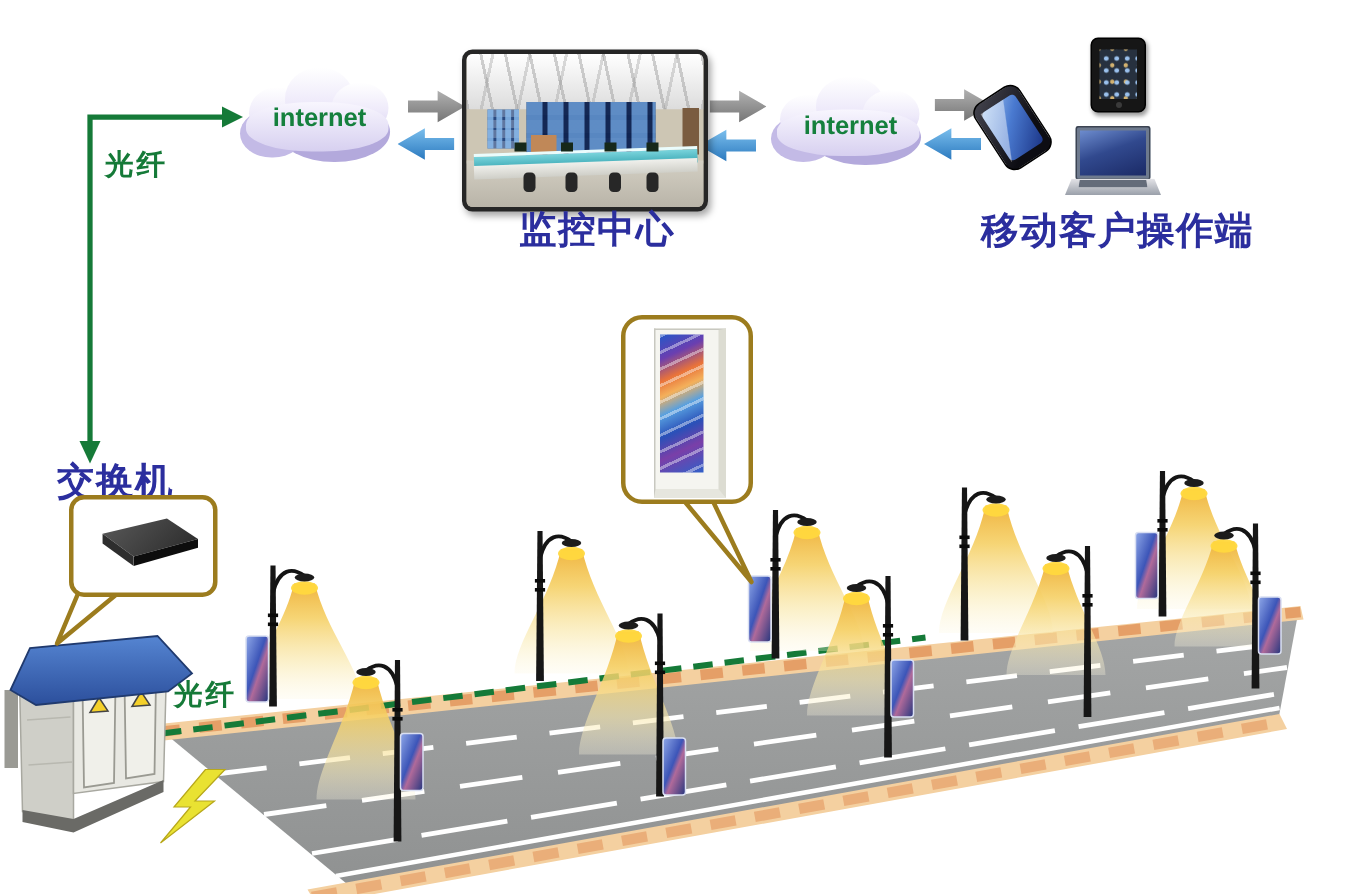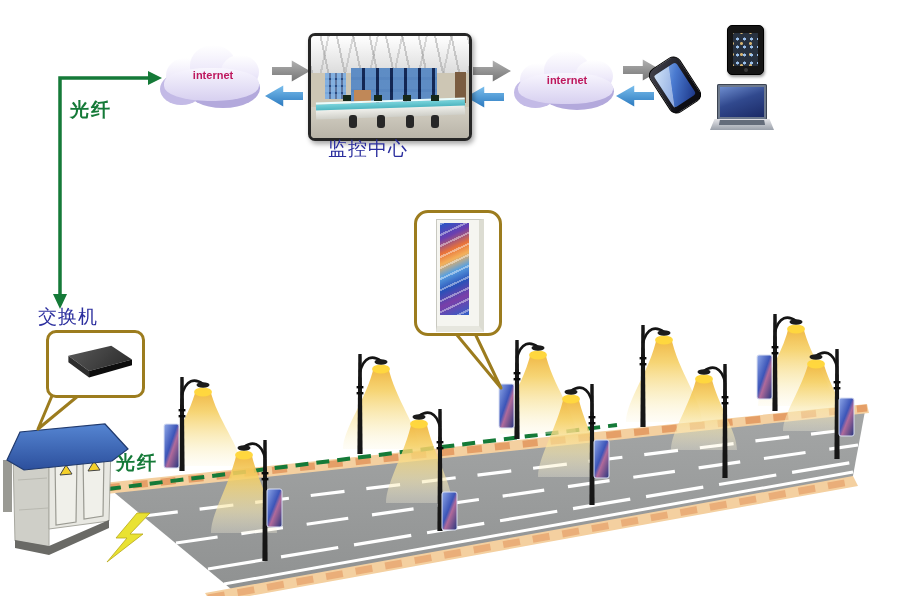--- a/index.html
+++ b/index.html
@@ -7,40 +7,40 @@
   #stage{position:relative;width:900px;height:596px;background:#fff;overflow:hidden;}
   #stage svg{position:absolute;left:0;top:0;}
   #scene-svg{z-index:1;}
   .html-layer{position:absolute;inset:0;z-index:2;}
   #tails-svg{z-index:3;pointer-events:none;}
   .bubble-layer{position:absolute;inset:0;z-index:4;}
 
   .fiber-stroke{stroke:var(--fiber-green);fill:none;}
   .fiber-fill{fill:var(--fiber-green);}
 
-  .cn-label{position:absolute;font-weight:normal;font-size:19px;color:var(--label-blue);
-            letter-spacing:1px;white-space:nowrap;}
+  .cn-label{position:absolute;font-weight:bold;font-size:25px;color:var(--label-blue);
+            letter-spacing:1px;text-align:center;white-space:nowrap;}
   .fiber-label{position:absolute;font-weight:bold;font-size:19px;color:var(--fiber-green);
             letter-spacing:2px;white-space:nowrap;}
 
   
   .cloud{position:absolute;width:102px;height:68px;}
   .cloud .shadow1{position:absolute;left:24%;top:36%;width:72%;height:58%;
       background:var(--cloud-shadow);border-radius:50%;}
   .cloud .shadow2{position:absolute;left:-2%;top:42%;width:42%;height:48%;
       background:#c3baе6;background:#c3bae6;border-radius:50%;}
   .cloud .puff{position:absolute;border-radius:50%;
       background:linear-gradient(180deg,#ffffff 0%,#eeeafa 55%,#d6cff1 100%);}
   .cloud .p1{left:4%;top:20%;width:38%;height:52%;}
   .cloud .p2{left:27%;top:2%;width:46%;height:62%;}
   .cloud .p3{left:58%;top:16%;width:37%;height:50%;}
   .cloud .base{position:absolute;left:2%;top:36%;width:93%;height:48%;border-radius:46%;
       background:linear-gradient(180deg,#f8f6fe 0%,#d7d0f0 100%);}
   .cloud .cloud-text{position:absolute;left:0;top:37%;width:100%;text-align:center;
-      font-weight:bold;font-size:11px;color:#be185d;}
+      font-weight:bold;font-size:17px;color:#15803d;}
 
   
   .arrow{position:absolute;width:38px;height:22px;}
   .arrow.gray{background:linear-gradient(180deg,#b2b2b2 0%,#747474 100%);
       clip-path:polygon(0 32%,52% 32%,52% 2%,100% 50%,52% 98%,52% 68%,0 68%);}
   .arrow.blue{background:linear-gradient(180deg,#7cc0ee 0%,#2a78be 100%);
       clip-path:polygon(100% 32%,48% 32%,48% 2%,0 50%,48% 98%,48% 68%,100% 68%);}
 
   
   .mc{position:absolute;left:308px;top:33px;width:158px;height:102px;border-radius:7px;
@@ -345,20 +345,21 @@
     <div class="laptop">
       <div class="lap-screen">
         <div class="lap-display"></div>
       </div>
       <div class="lap-base">
         <div class="lap-kb"></div>
       </div>
     </div>
 
     <span class="cn-label" style="left:328px;top:136px;width:140px;">监控中心</span>
+    <span class="cn-label" style="left:650px;top:137px;width:190px;">移动客户操作端</span>
     <span class="cn-label" style="left:38px;top:304px;width:78px;">交换机</span>
   </div>
 
   <svg id="tails-svg" width="900" height="596" viewBox="0 0 900 596">
     <path d="M447,323 L501,388 L470,323" fill="#fff" stroke="#9c7c1e" stroke-width="3" stroke-linejoin="round"></path>
     <path d="M54,391 L38,429 L84,391" fill="#fff" stroke="#9c7c1e" stroke-width="3" stroke-linejoin="round"></path>
   </svg>
 
   <div class="bubble-layer">
     <div class="bubble bubble-screen">

